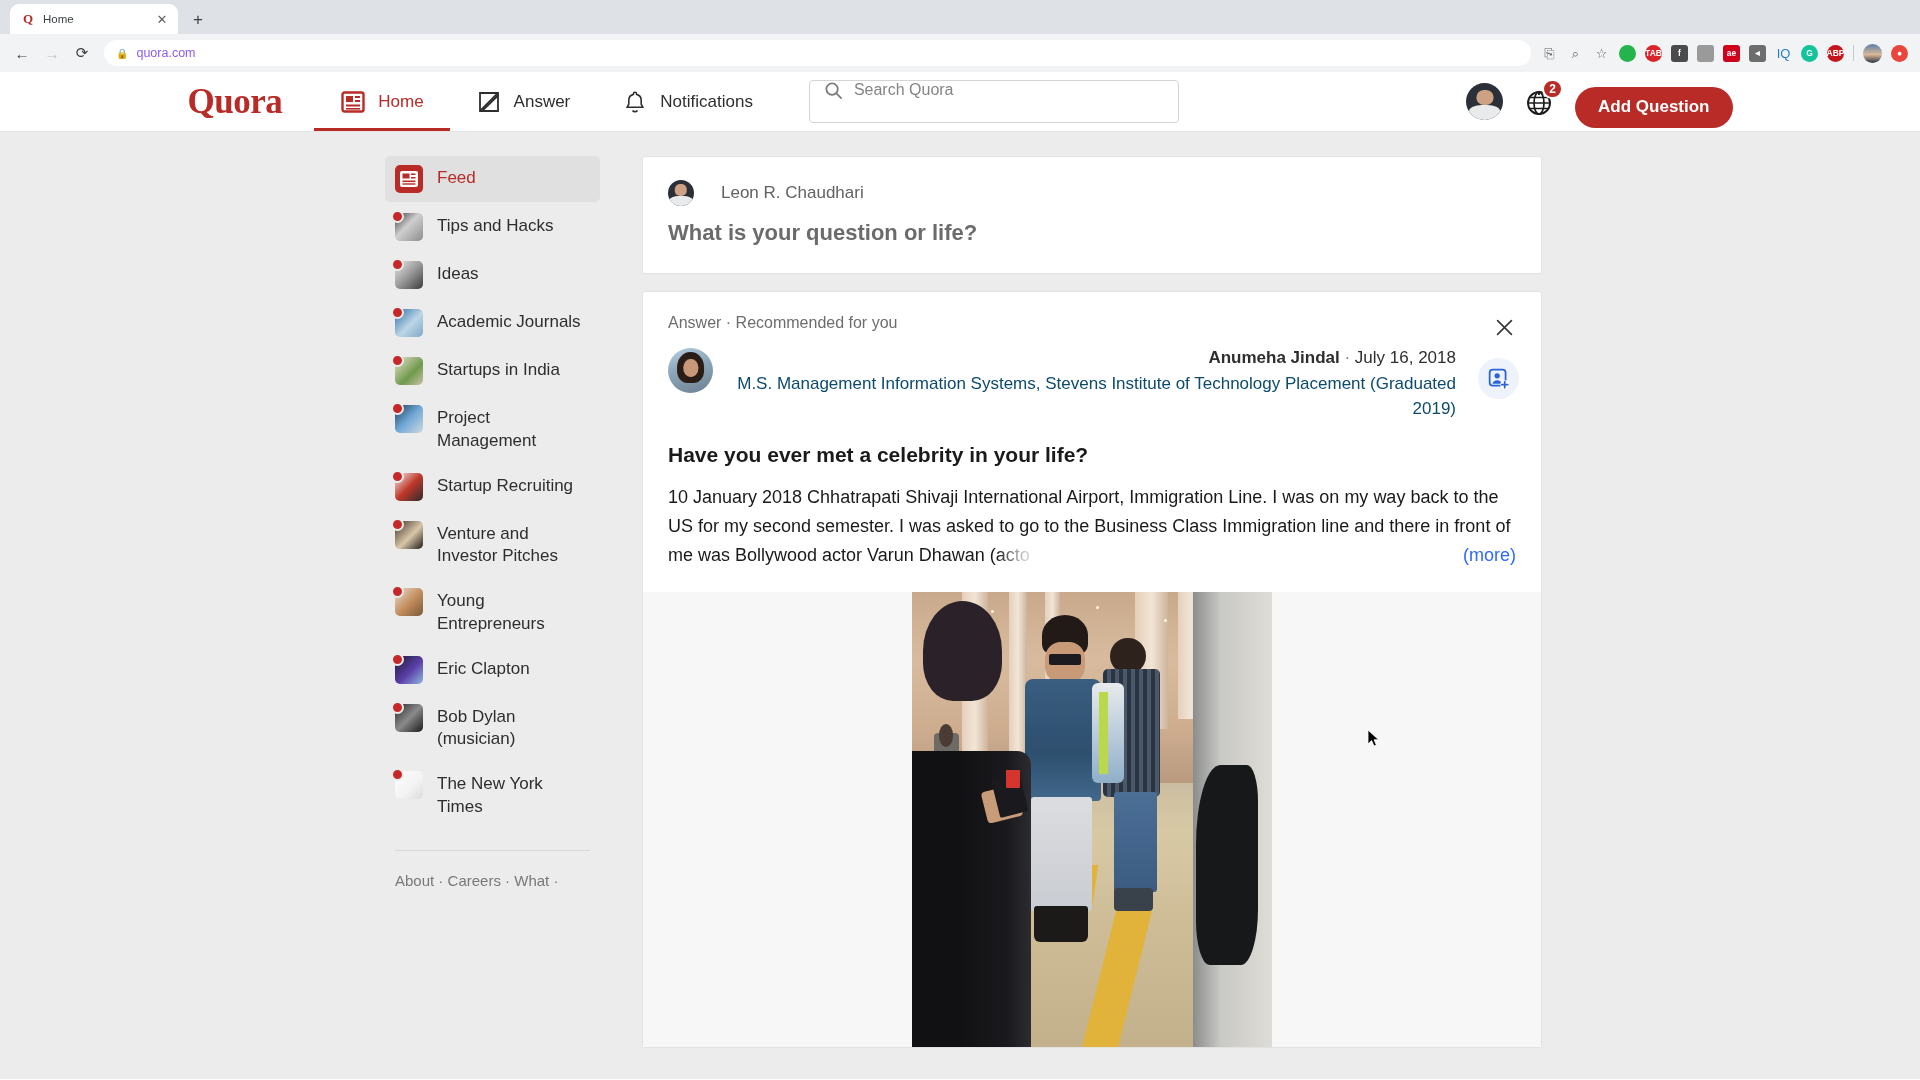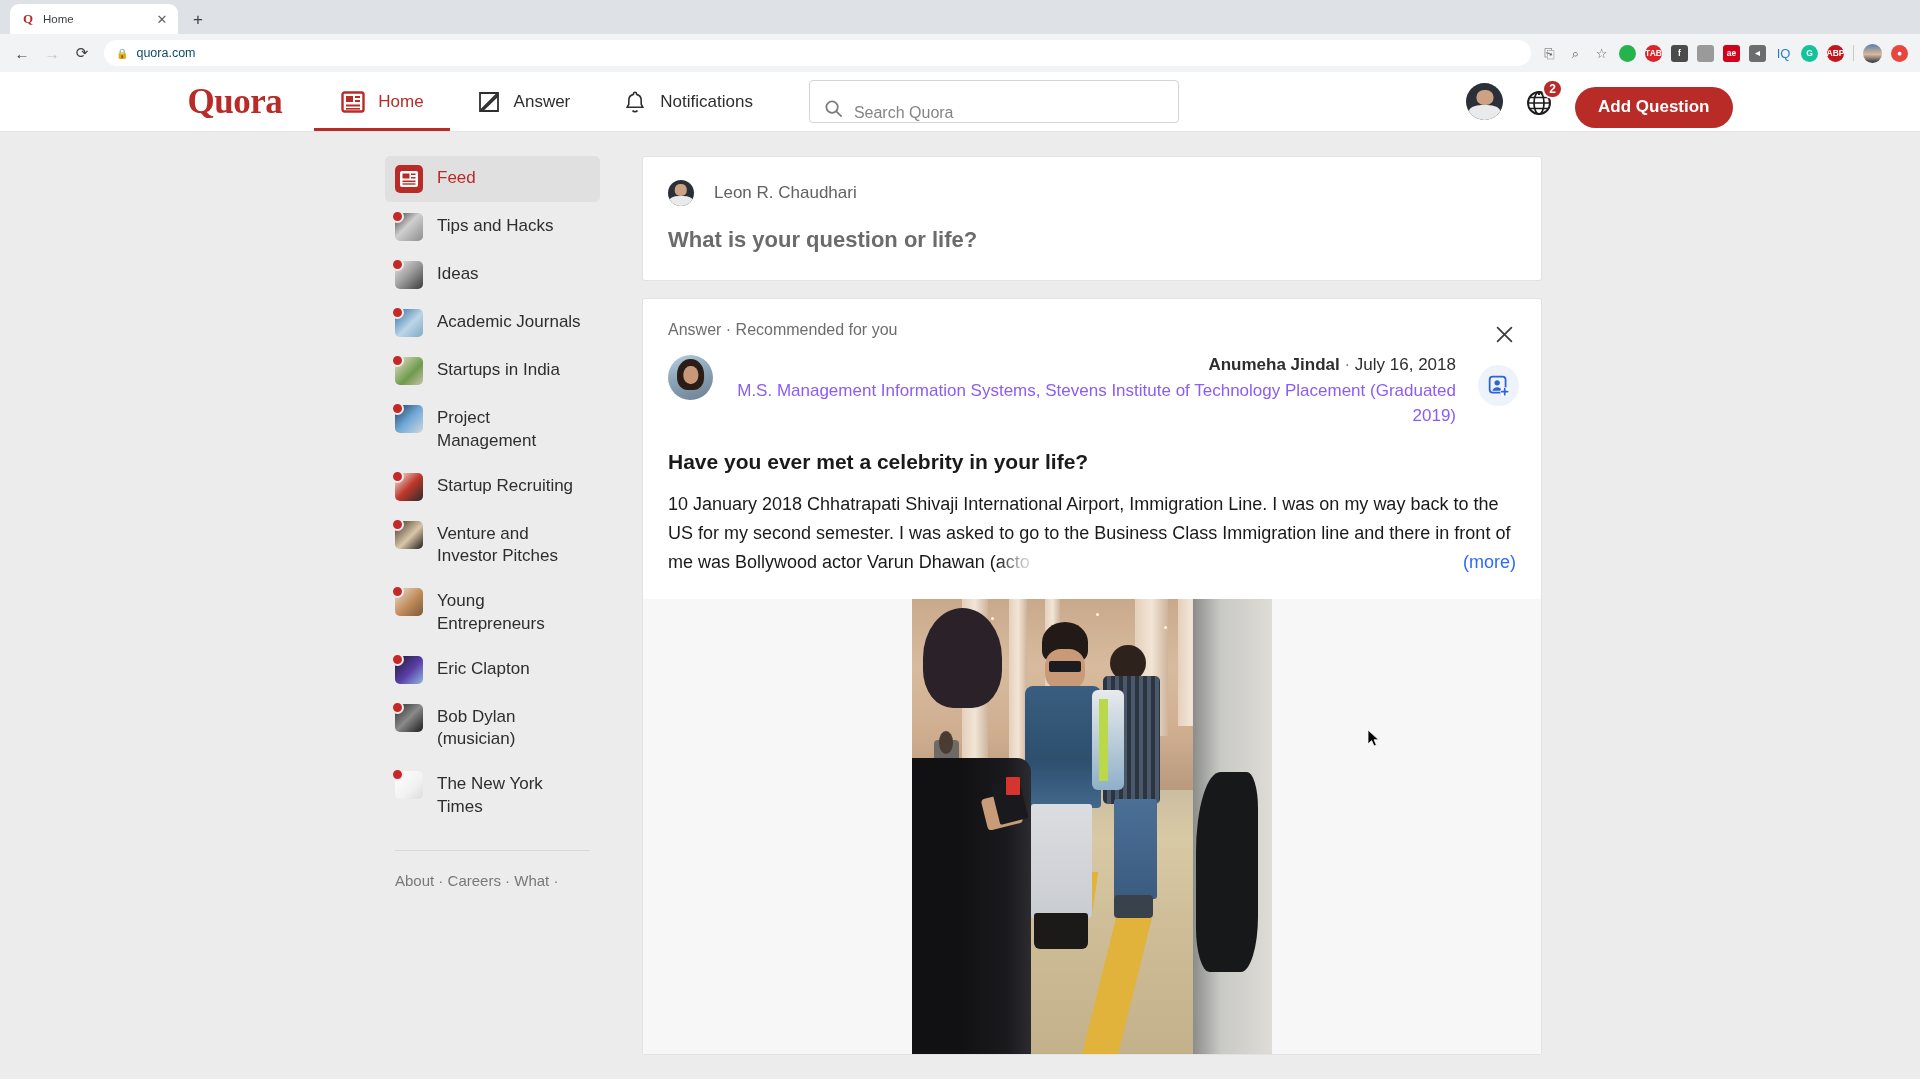--- a/index.html
+++ b/index.html
@@ -55,21 +55,21 @@
     display: flex; align-items: center; justify-content: center;
     color: #3c4043; font-size: 15px; flex: 0 0 28px;
   }
   .nav-btn.disabled { color: #bdc1c6; }
   .omnibox {
     flex: 1; height: 26px; background: #ffffff; border-radius: 13px;
     margin: 0 8px 0 6px; display: flex; align-items: center;
     padding: 0 12px; gap: 8px; max-width: 1575px;
   }
   .lock-icon { font-size: 10px; color: #5f6368; }
-  .omnibox-url { font-size: 12.5px; color: #0c4a6e; }
+  .omnibox-url { font-size: 12.5px; color: #8b5cf6; }
   .tb-icons { display: flex; align-items: center; gap: 9px; padding-right: 4px; }
   .tb-ic {
     width: 17px; height: 17px; border-radius: 50%;
     display: flex; align-items: center; justify-content: center;
     font-size: 8.5px; font-weight: bold; color: #fff;
     line-height: 1; flex: 0 0 17px;
   }
   .tb-ic.plain { background: none; color: #5f6368; font-size: 13px; font-weight: normal; }
   .tb-ic.sq { border-radius: 3px; }
   .tb-sep { width: 1px; height: 16px; background: #c6c8ca; }
@@ -105,21 +105,21 @@
   .q-nav-item.active::after {
     content: ""; position: absolute; left: 0; right: 0; bottom: 0;
     height: 3px; background: #b92b27;
   }
   .q-nav-icon { width: 26px; height: 26px; flex: 0 0 26px; }
   .q-search {
     flex: 1; display: flex; align-items: center; padding-left: 30px;
   }
   .q-search-box {
     width: 370px; height: 43px; border: 1px solid #d4d4d4;
-    border-radius: 4px; display: flex; align-items: flex-end;
+    border-radius: 4px; display: flex; align-items: flex-start;
     padding: 0 14px; gap: 11px; background: #fff;
   }
   .q-search-ph { font-size: 16px; color: #848484; }
   .q-right { display: flex; align-items: center; gap: 20px; padding-left: 14px; }
   .q-avatar {
     width: 37px; height: 37px; border-radius: 50%;
     background: #2b2f38; overflow: hidden; position: relative;
   }
   .q-avatar::before {
     content: ""; position: absolute; left: 50%; top: 18%;
@@ -181,21 +181,21 @@
   .side-footer { font-size: 15px; color: #787878; padding: 0 10px; line-height: 1.6; }
   .side-footer a { color: #787878; text-decoration: none; text-align: right; }
 
   
   .feed { width: 900px; flex: 0 0 900px; }
   .card {
     background: #fff; border: 1px solid #e2e2e2; border-radius: 3px;
     margin-bottom: 17px;
   }
   .ask-card { padding: 23px 25px 27px 25px; }
-  .ask-row { display: flex; align-items: center; gap: 20px; margin-bottom: 21px; }
+  .ask-row { display: flex; align-items: center; gap: 27px; margin-bottom: 14px; }
   .ask-avatar {
     width: 26px; height: 26px; border-radius: 50%;
     background: #2b2f38; overflow: hidden; position: relative; flex: 0 0 26px;
   }
   .ask-avatar::before {
     content: ""; position: absolute; left: 50%; top: 16%;
     width: 48%; height: 44%; transform: translateX(-50%);
     background: #cda184; border-radius: 44%;
   }
   .ask-avatar::after {
@@ -234,21 +234,21 @@
   .ans-avatar::after {
     content: ""; position: absolute; left: 50%; top: 24%;
     width: 34%; height: 40%; transform: translateX(-50%);
     background: #c89878; border-radius: 46%;
   }
   .ans-author-meta { flex: 1; padding-right: 60px; }
   .ans-line1 { font-size: 17px; color: #2e2e2e; margin-bottom: 3px; }
   .ans-author-name { font-weight: bold; }
   .ans-sep { color: #808080; }
   .ans-date { color: #2e2e2e; }
-  .ans-cred { font-size: 17px; color: #8b5cf6; line-height: 1.48; }
+  .ans-cred { font-size: 17px; color: #0c4a6e; line-height: 1.48; }
   .ans-question {
     font-size: 21px; font-weight: bold; color: #1a1a1a;
     margin-bottom: 14px; line-height: 1.3;
   }
   .ans-text {
     font-size: 18px; color: #1a1a1a; line-height: 1.62;
     position: relative; max-height: 4.92em; overflow: hidden;
   }
   .ans-text .fadeout {
     background: linear-gradient(to right, #1a1a1a 20%, #b5b5b5 75%, #d8d8d8 100%);

